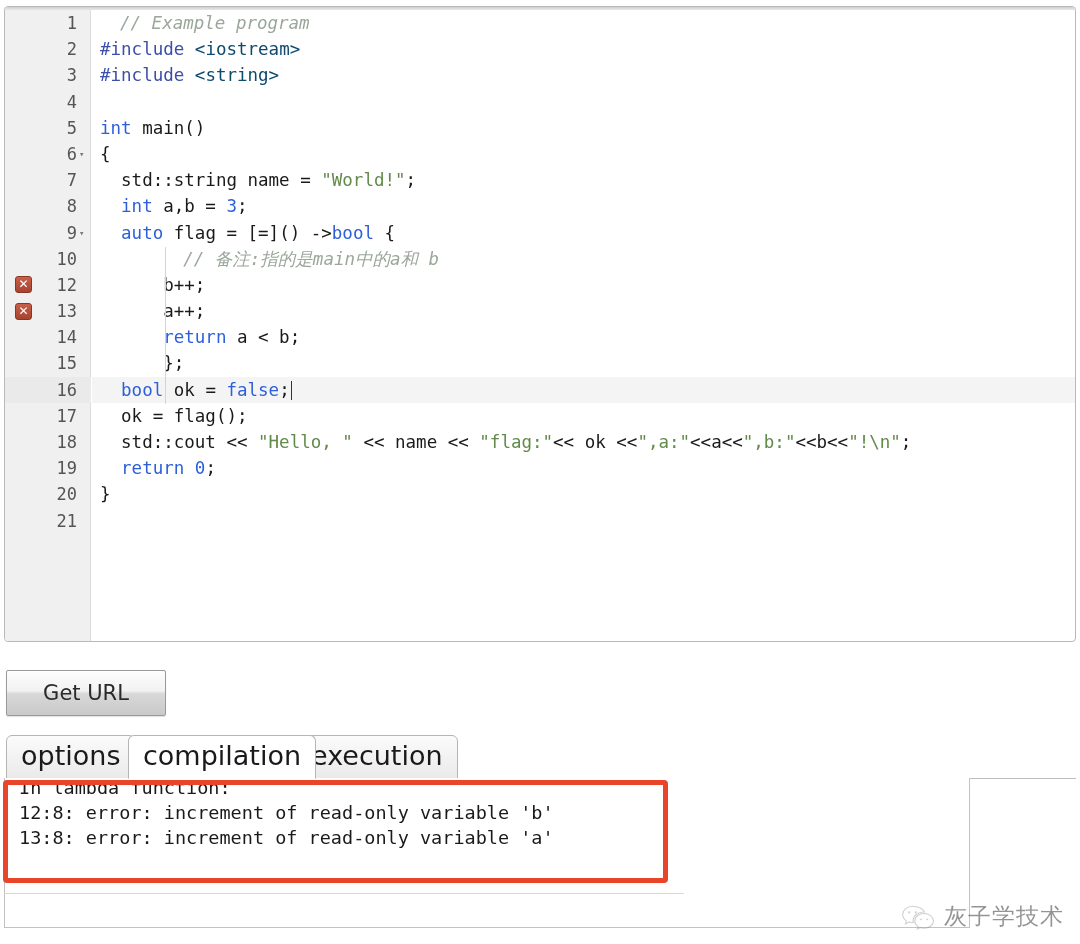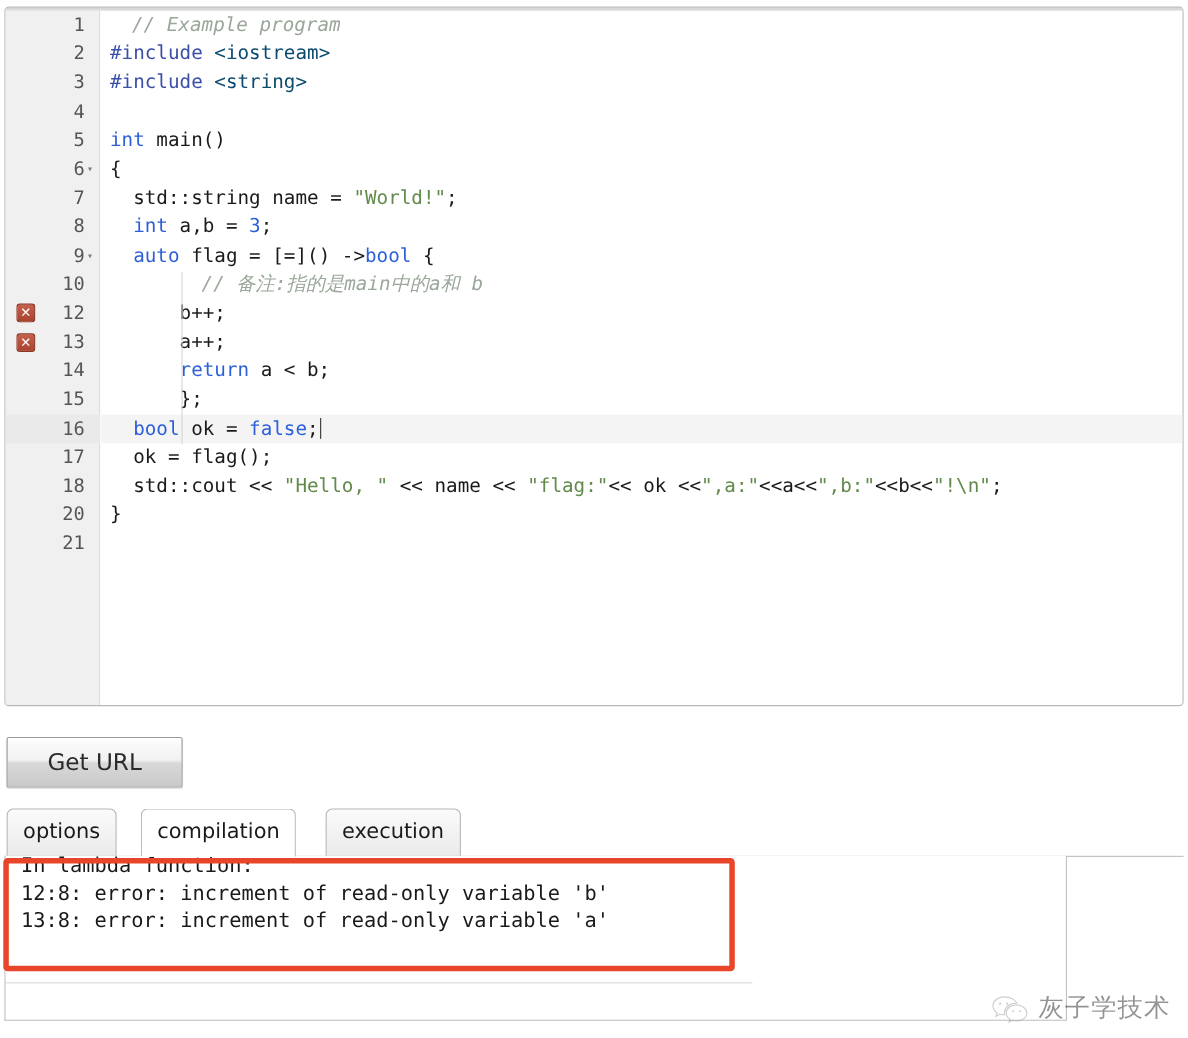--- a/index.html
+++ b/index.html
@@ -132,21 +132,21 @@
     background: #bdbdbd;
   }
   .tab {
     position: absolute; bottom: 0;
     height: 44px;
     padding: 0 14px;
     border: 1px solid #b5b5b5;
     border-top-left-radius: 6px;
     border-top-right-radius: 6px;
     background: linear-gradient(#fbfbfb, #eaeaea);
-    font-size: 19px;
+    font-size: 27px;
     line-height: 40px;
     color: #1a1a1a;
     cursor: pointer;
     font-family: "DejaVu Sans", "Liberation Sans", sans-serif;
   }
   .tab.active {
     background: #ffffff;
     border-bottom: 1px solid #ffffff;
     z-index: 3;
   }
@@ -218,20 +218,21 @@
         <div class="row"><div class="ln-bg"></div><div class="code-bg"></div><div class="ln">8</div><div class="src"><span class="pl">  </span><span class="kw">int</span><span class="pl"> a,b = </span><span class="num">3</span><span class="pl">;</span></div></div>
         <div class="row"><div class="ln-bg"></div><div class="code-bg"></div><div class="ln">9</div><div class="fold">▾</div><div class="src"><span class="pl">  </span><span class="kw">auto</span><span class="pl"> flag = [=]() -&gt;</span><span class="kw">bool</span><span class="pl"> {</span></div></div>
         <div class="row"><div class="ln-bg"></div><div class="code-bg"></div><div class="ln">10</div><div class="src"><span class="cmt">      // 备注:指的是main中的a和 b</span></div></div>
         <div class="row"><div class="ln-bg"></div><div class="code-bg"></div><div class="err-marker">✕</div><div class="ln">12</div><div class="src"><span class="pl">      b++;</span></div></div>
         <div class="row"><div class="ln-bg"></div><div class="code-bg"></div><div class="err-marker">✕</div><div class="ln">13</div><div class="src"><span class="pl">      a++;</span></div></div>
         <div class="row"><div class="ln-bg"></div><div class="code-bg"></div><div class="ln">14</div><div class="src"><span class="pl">      </span><span class="kw">return</span><span class="pl"> a &lt; b;</span></div></div>
         <div class="row"><div class="ln-bg"></div><div class="code-bg"></div><div class="ln">15</div><div class="src"><span class="pl">      };</span></div></div>
         <div class="row active"><div class="ln-bg"></div><div class="code-bg"></div><div class="ln">16</div><div class="src"><span class="pl">  </span><span class="kw">bool</span><span class="pl"> ok = </span><span class="kw">false</span><span class="pl">;</span><span class="caret"></span></div></div>
         <div class="row"><div class="ln-bg"></div><div class="code-bg"></div><div class="ln">17</div><div class="src"><span class="pl">  ok = flag();</span></div></div>
         <div class="row"><div class="ln-bg"></div><div class="code-bg"></div><div class="ln">18</div><div class="src"><span class="pl">  std::cout &lt;&lt; </span><span class="str">"Hello, "</span><span class="pl"> &lt;&lt; name &lt;&lt; </span><span class="str">"flag:"</span><span class="pl">&lt;&lt; ok &lt;&lt;</span><span class="str">",a:"</span><span class="pl">&lt;&lt;a&lt;&lt;</span><span class="str">",b:"</span><span class="pl">&lt;&lt;b&lt;&lt;</span><span class="str">"!\n"</span><span class="pl">;</span></div></div>
+        <div class="row"><div class="ln-bg"></div><div class="code-bg"></div><div class="ln">19</div><div class="src"><span class="pl">  </span><span class="kw">return</span><span class="pl"> </span><span class="num">0</span><span class="pl">;</span></div></div>
         <div class="row"><div class="ln-bg"></div><div class="code-bg"></div><div class="ln">20</div><div class="src"><span class="pl">}</span></div></div>
         <div class="row"><div class="ln-bg"></div><div class="code-bg"></div><div class="ln">21</div><div class="src"></div></div>
       </div>
     <div class="indent-guide"></div>
   </div>
 
   <div class="geturl">Get URL</div>
 
   <div class="tabbar">
     <div class="tabline"></div>

